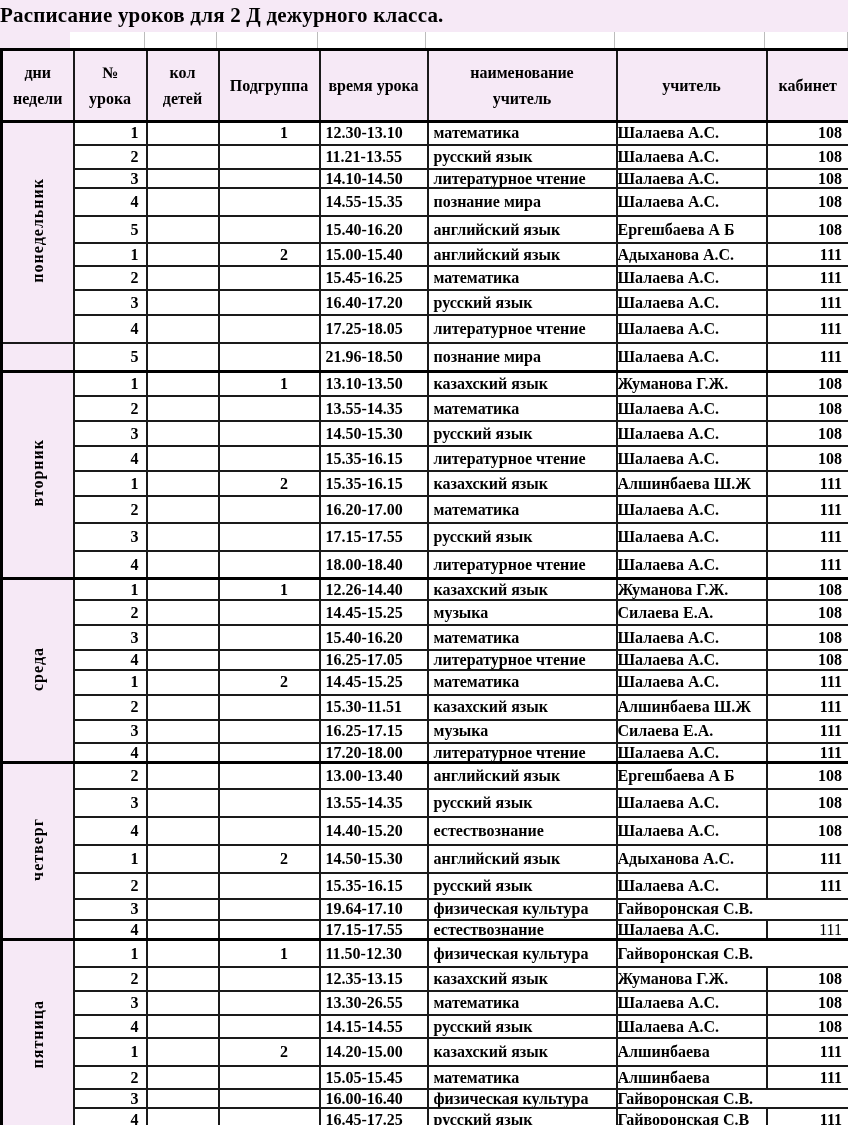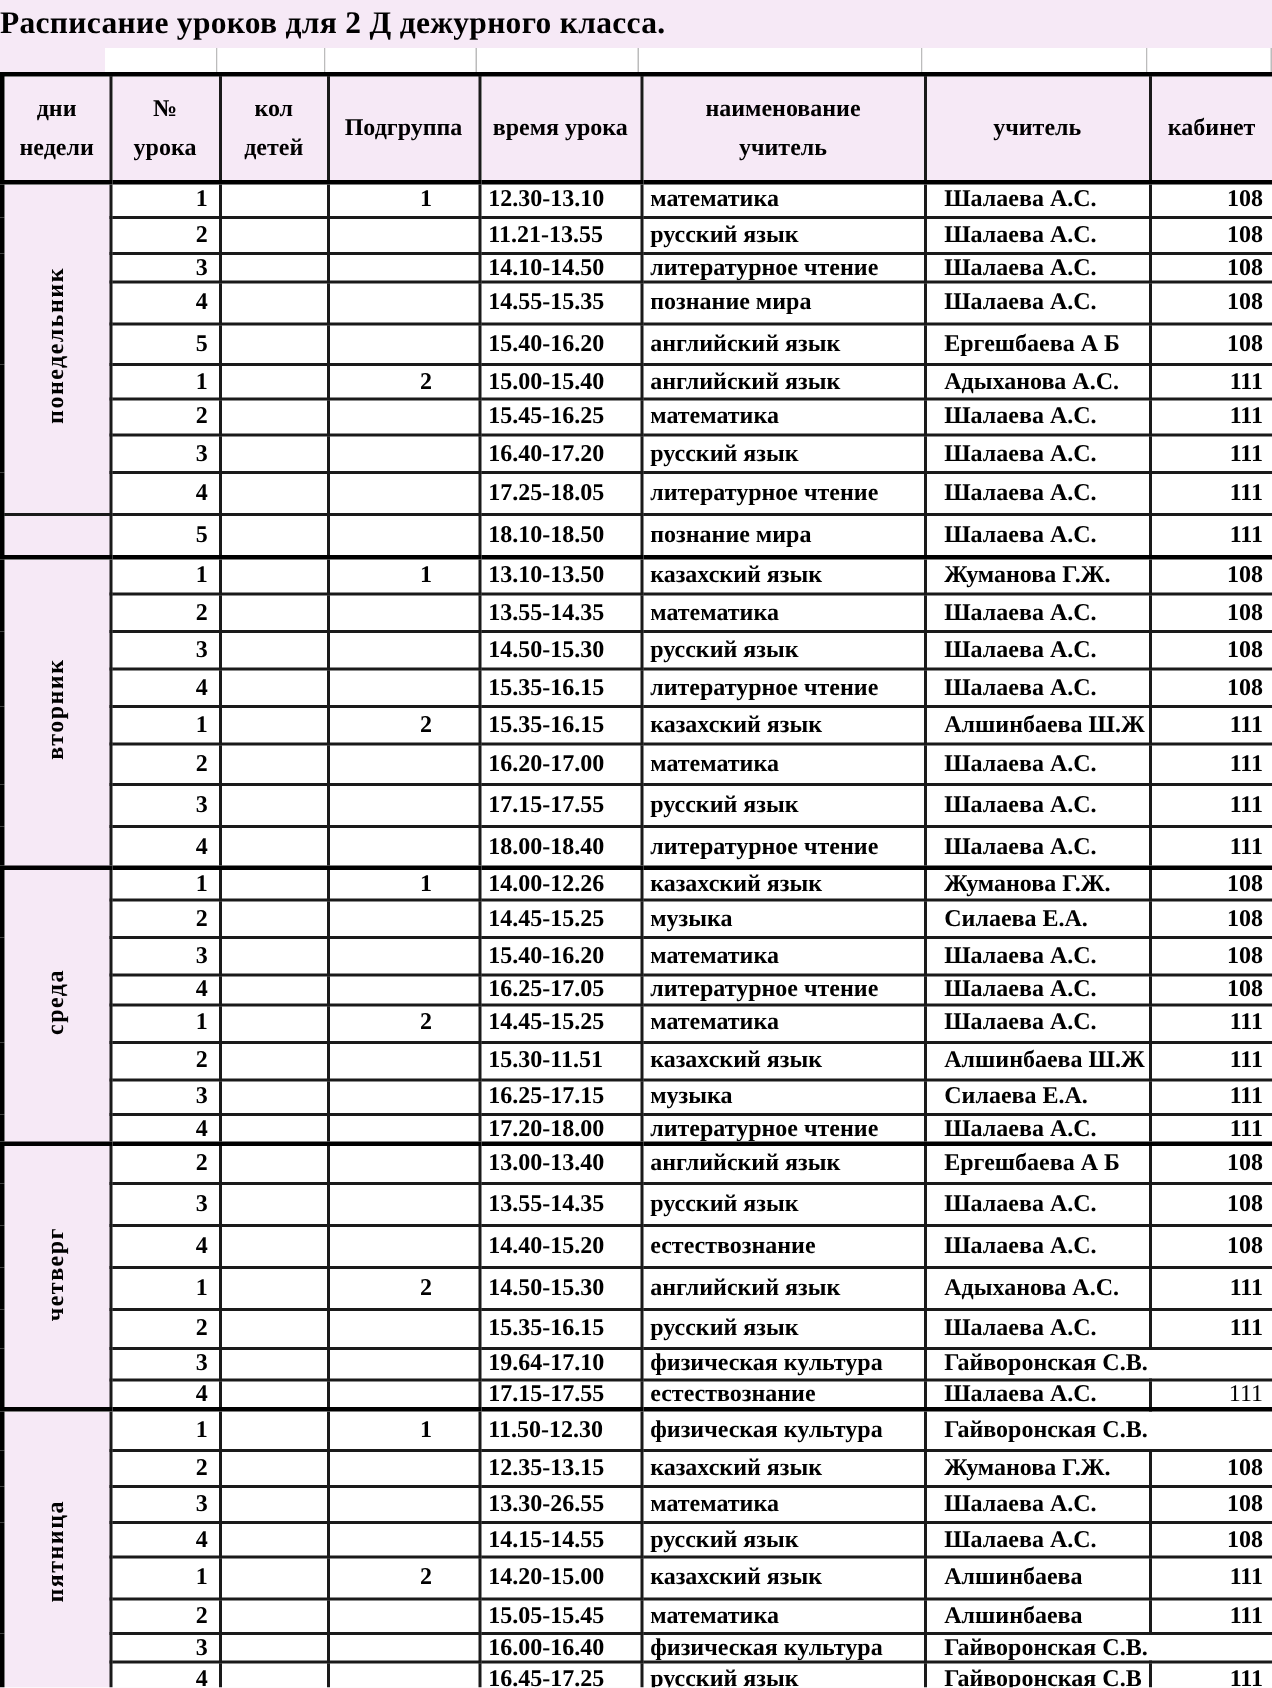--- a/index.html
+++ b/index.html
@@ -41,21 +41,21 @@
   .day-cell { background:#f6e9f6; text-align:center; vertical-align:middle; }
   .day-label {
     display:inline-block; writing-mode:vertical-rl; transform:rotate(180deg);
     font-weight:bold; font-size:16px; letter-spacing:1px; white-space:nowrap;
   }
   .c-num  { text-align:right;  padding-right:7px; }
   .c-kids { }
   .c-sub  { text-align:center; padding-left:34px; }
   .c-time { text-align:left;   padding-left:5px; white-space:nowrap; }
   .c-subj { text-align:left;   padding-left:5px; white-space:nowrap; }
-  .c-teach{ text-align:left;   padding-left:12px; white-space:nowrap; }
+  .c-teach{ text-align:left;   padding-left:0; white-space:nowrap; }
   .c-room { text-align:right;  padding-right:6px;padding-left:44px; }
   .room-light { font-weight:normal; }
 </style>
 </head>
 <body>
 
 <div class="page">
 
   <div class="title">Расписание уроков для 2 Д дежурного класса.</div>
 
@@ -178,21 +178,21 @@
             <td class="c-time">17.25-18.05</td>
             <td class="c-subj">литературное чтение</td>
             <td class="c-teach">Шалаева А.С.</td>
             <td class="c-room">111</td>
           </tr>
           <tr style="height: 28px;">
             <td class="day-cell" rowspan="1"></td>
             <td class="c-num">5</td>
             <td class="c-kids"></td>
             <td class="c-sub"></td>
-            <td class="c-time">18.10-18.50</td>
+            <td class="c-time">21.96-18.50</td>
             <td class="c-subj">познание мира</td>
             <td class="c-teach">Шалаева А.С.</td>
             <td class="c-room">111</td>
           </tr>
           <tr class="group-start" style="height: 25px;">
             <td class="day-cell" rowspan="8"><span class="day-label">вторник</span></td>
             <td class="c-num">1</td>
             <td class="c-kids"></td>
             <td class="c-sub">1</td>
             <td class="c-time">13.10-13.50</td>
@@ -261,21 +261,21 @@
             <td class="c-time">18.00-18.40</td>
             <td class="c-subj">литературное чтение</td>
             <td class="c-teach">Шалаева А.С.</td>
             <td class="c-room">111</td>
           </tr>
           <tr class="group-start" style="height: 22px;">
             <td class="day-cell" rowspan="8"><span class="day-label">среда</span></td>
             <td class="c-num">1</td>
             <td class="c-kids"></td>
             <td class="c-sub">1</td>
-            <td class="c-time">14.00-12.26</td>
+            <td class="c-time">12.26-14.40</td>
             <td class="c-subj">казахский язык</td>
             <td class="c-teach">Жуманова Г.Ж.</td>
             <td class="c-room">108</td>
           </tr>
           <tr style="height: 25px;">
             <td class="c-num">2</td>
             <td class="c-kids"></td>
             <td class="c-sub"></td>
             <td class="c-time">14.45-15.25</td>
             <td class="c-subj">музыка</td>

